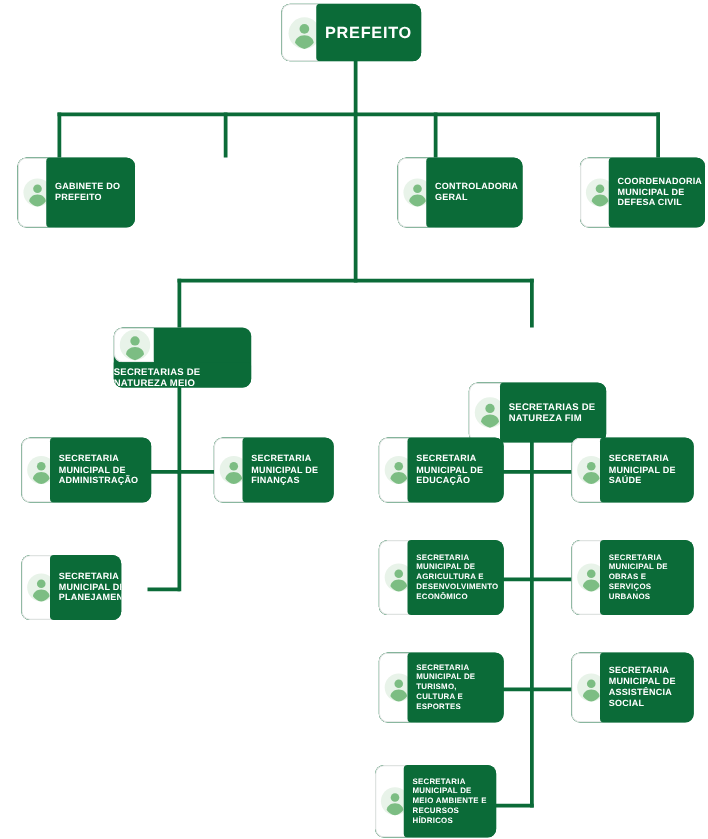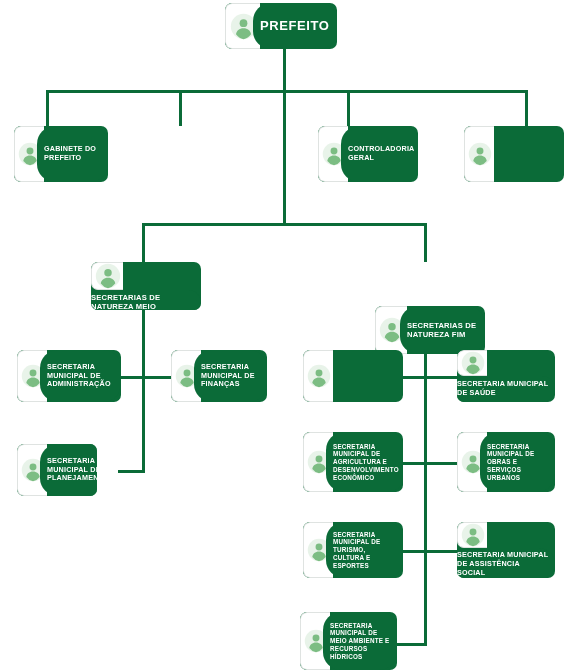--- a/index.html
+++ b/index.html
@@ -38,21 +38,21 @@
     border-right:none;
     border-radius:7px 0 0 7px;
     display:flex;
     align-items:center;
     justify-content:center;
     box-sizing:border-box;
   }
   .node .body{
     flex:1 1 auto;
     background:#0b6b38;
-    border-radius:18px;
+    border-radius:3px;
     display:flex;
     align-items:center;
     padding:3px 6px 3px 7px;
     box-sizing:border-box;
     margin-left:-7px;
   }
   .node .label{
     color:#ffffff;
     font-weight:bold;
     letter-spacing:0.2px;
@@ -145,20 +145,23 @@
   </div>
 
   <div class="node lvl2" style="left:464px;top:126px;width:100px;height:56px;">
     <div class="panel" style="width:30px;">
       <svg class="avatar" width="24" height="24" viewBox="0 0 32 32">
         <circle cx="16" cy="16" r="15" fill="#e8f3e9"></circle>
         <circle cx="16" cy="12" r="4.6" fill="#7cbd83"></circle>
         <path d="M16 18c-5 0-8.4 3-8.9 7.2A15 15 0 0 0 16 31a15 15 0 0 0 8.9-5.8C24.4 21 21 18 16 18z" fill="#7cbd83"></path>
       </svg>
     </div>
+    <div class="body">
+      <span class="label">COORDENADORIA MUNICIPAL DE DEFESA CIVIL</span>
+    </div>
   </div>
 
   <div class="node lvl3" style="left:91px;top:262px;width:110px;height:48px;flex-direction:column;">
     <div class="panel" style="width:32px;">
       <svg class="avatar" width="26" height="26" viewBox="0 0 32 32">
         <circle cx="16" cy="16" r="15" fill="#e8f3e9"></circle>
         <circle cx="16" cy="12" r="4.6" fill="#7cbd83"></circle>
         <path d="M16 18c-5 0-8.4 3-8.9 7.2A15 15 0 0 0 16 31a15 15 0 0 0 8.9-5.8C24.4 21 21 18 16 18z" fill="#7cbd83"></path>
       </svg>
     </div>
@@ -220,23 +223,26 @@
   </div>
 
   <div class="node lvl4" style="left:303px;top:350px;width:100px;height:52px;">
     <div class="panel" style="width:30px;">
       <svg class="avatar" width="24" height="24" viewBox="0 0 32 32">
         <circle cx="16" cy="16" r="15" fill="#e8f3e9"></circle>
         <circle cx="16" cy="12" r="4.6" fill="#7cbd83"></circle>
         <path d="M16 18c-5 0-8.4 3-8.9 7.2A15 15 0 0 0 16 31a15 15 0 0 0 8.9-5.8C24.4 21 21 18 16 18z" fill="#7cbd83"></path>
       </svg>
     </div>
-  </div>
-
-  <div class="node lvl4" style="left:457px;top:350px;width:98px;height:52px;flex-direction:column;">
+    <div class="body">
+      <span class="label">SECRETARIA MUNICIPAL DE EDUCAÇÃO</span>
+    </div>
+  </div>
+
+  <div class="node lvl4" style="left:457px;top:350px;width:98px;height:52px;">
     <div class="panel" style="width:30px;">
       <svg class="avatar" width="24" height="24" viewBox="0 0 32 32">
         <circle cx="16" cy="16" r="15" fill="#e8f3e9"></circle>
         <circle cx="16" cy="12" r="4.6" fill="#7cbd83"></circle>
         <path d="M16 18c-5 0-8.4 3-8.9 7.2A15 15 0 0 0 16 31a15 15 0 0 0 8.9-5.8C24.4 21 21 18 16 18z" fill="#7cbd83"></path>
       </svg>
     </div>
     <div class="body">
       <span class="label">SECRETARIA MUNICIPAL DE SAÚDE</span>
     </div>
@@ -274,21 +280,21 @@
         <circle cx="16" cy="16" r="15" fill="#e8f3e9"></circle>
         <circle cx="16" cy="12" r="4.6" fill="#7cbd83"></circle>
         <path d="M16 18c-5 0-8.4 3-8.9 7.2A15 15 0 0 0 16 31a15 15 0 0 0 8.9-5.8C24.4 21 21 18 16 18z" fill="#7cbd83"></path>
       </svg>
     </div>
     <div class="body">
       <span class="label">SECRETARIA MUNICIPAL DE TURISMO, CULTURA E ESPORTES</span>
     </div>
   </div>
 
-  <div class="node lvl4" style="left:457px;top:522px;width:98px;height:56px;flex-direction:column;">
+  <div class="node lvl4" style="left:457px;top:522px;width:98px;height:56px;">
     <div class="panel" style="width:30px;">
       <svg class="avatar" width="24" height="24" viewBox="0 0 32 32">
         <circle cx="16" cy="16" r="15" fill="#e8f3e9"></circle>
         <circle cx="16" cy="12" r="4.6" fill="#7cbd83"></circle>
         <path d="M16 18c-5 0-8.4 3-8.9 7.2A15 15 0 0 0 16 31a15 15 0 0 0 8.9-5.8C24.4 21 21 18 16 18z" fill="#7cbd83"></path>
       </svg>
     </div>
     <div class="body">
       <span class="label">SECRETARIA MUNICIPAL DE ASSISTÊNCIA SOCIAL</span>
     </div>

